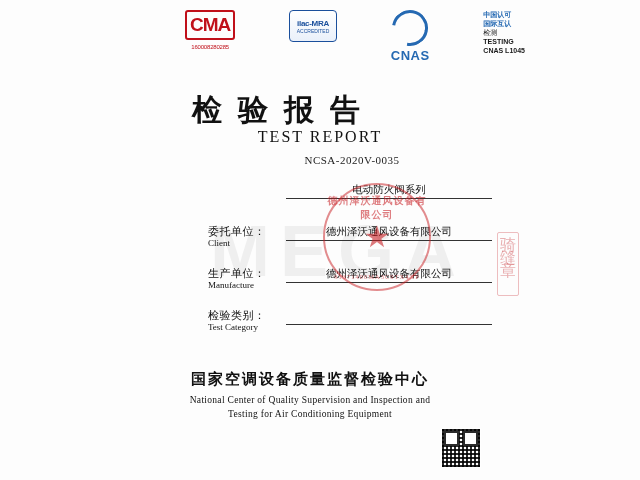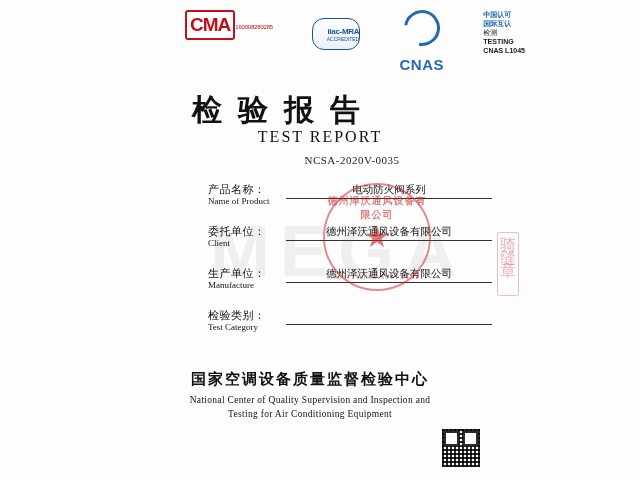--- a/index.html
+++ b/index.html
@@ -27,20 +27,21 @@
     top: 10px;
     left: 185px;
     width: 340px;
     height: 62px;
     display: flex;
     align-items: flex-start;
     justify-content: space-between;
   }
   .logo-cell {
     display: flex;
+    flex-direction: column;
     align-items: center;
     justify-content: flex-start;
   }
 
   
   .ma-mark {
     font-family: "Liberation Sans", sans-serif;
     font-weight: bold;
     font-size: 19px;
     color: #c0101a;
@@ -82,27 +83,26 @@
     color: #c0101a;
     margin-top: 4px;
     white-space: nowrap;
   }
 
   
   .ilac-box {
     width: 46px;
     height: 30px;
     border: 1px solid #1a4f9c;
-    border-radius: 12px;
+    border-radius: 4px;
     display: flex;
     flex-direction: column;
-    align-items: flex-end;
+    align-items: center;
     justify-content: center;
     background: linear-gradient(#ffffff, #eaf0fa);
-    margin-top: 8px;
   }
   .ilac-text {
     font-family: "Liberation Sans", sans-serif;
     font-size: 8px;
     font-weight: bold;
     color: #1a4f9c;
     letter-spacing: -0.3px;
   }
   .ilac-sub {
     font-family: "Liberation Sans", sans-serif;
@@ -119,25 +119,25 @@
   .cnas-ring {
     width: 30px;
     height: 30px;
     border-radius: 50%;
     border: 3px solid #2569b2;
     border-left-color: transparent;
     transform: rotate(-35deg);
   }
   .cnas-text {
     font-family: "Liberation Sans", sans-serif;
-    font-size: 15px;
+    font-size: 13px;
     font-weight: bold;
     color: #2569b2;
     letter-spacing: 0.5px;
-    margin-top: 10px;
+    margin-top: 2px;
   }
 
   
   .cnas-block {
     font-family: "Liberation Sans", sans-serif;
     font-size: 7px;
     line-height: 9px;
     color: #1a1a1a;
     text-align: left;
   }
@@ -391,24 +391,20 @@
 
   <div class="watermark">MEGA</div>
 
   <div class="title-cn">检验报告</div>
   <div class="title-en">TEST REPORT</div>
   <div class="report-no">NCSA-2020V-0035</div>
 
   <div class="fields">
 
     <div class="field-row">
-      <div class="field-label">
-        <div class="label-cn">产品名称：</div>
-        <div class="label-en">Name of Product</div>
-      </div>
       <div class="field-value">电动防火阀系列</div>
       <div class="field-line"></div>
     </div>
 
     <div class="field-row">
       <div class="field-label">
         <div class="label-cn">委托单位：</div>
         <div class="label-en">Client</div>
       </div>
       <div class="field-value">德州泽沃通风设备有限公司</div>

